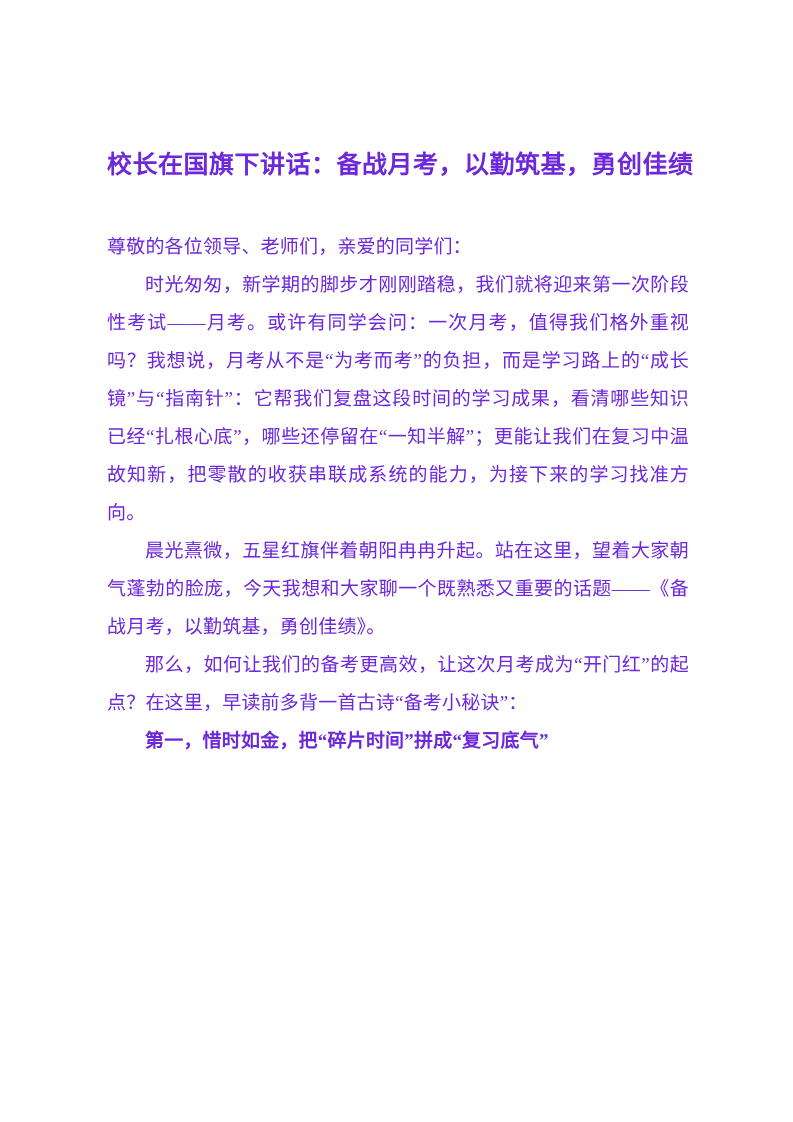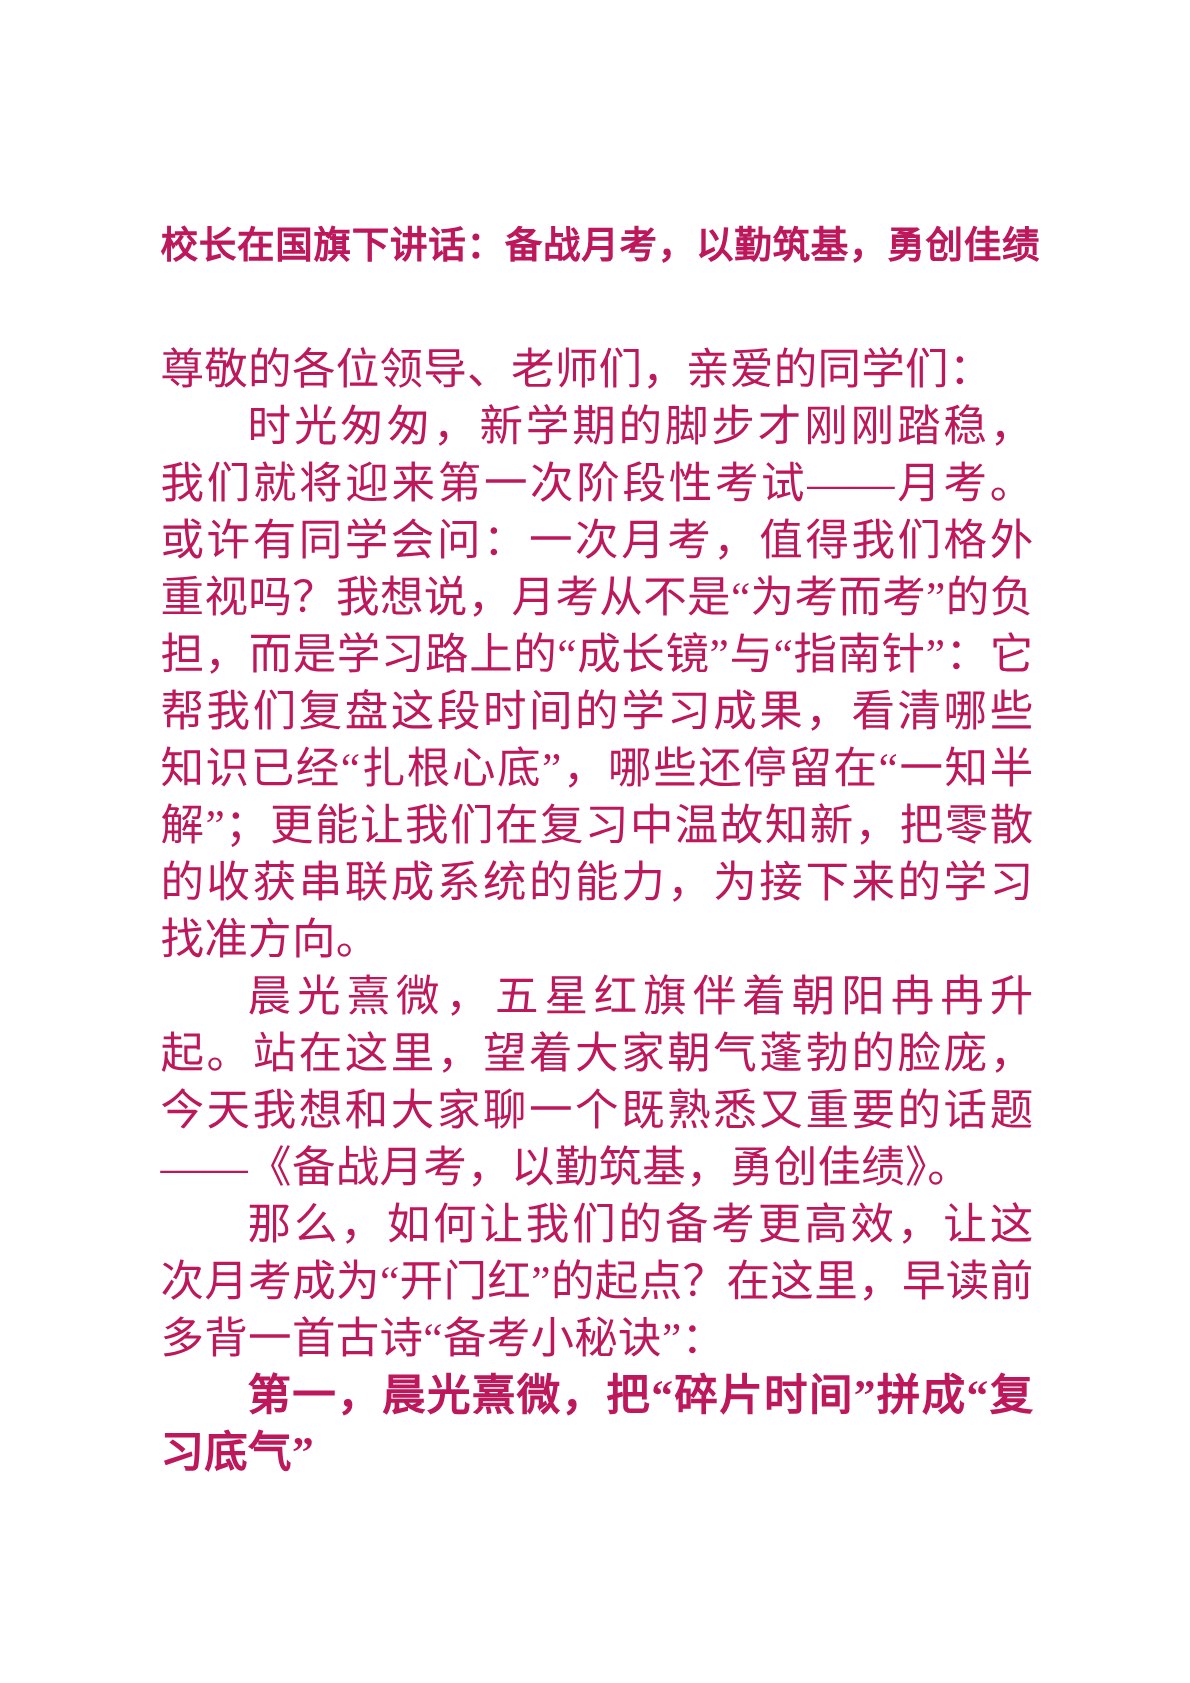--- a/index.html
+++ b/index.html
@@ -10,34 +10,34 @@
   }
   .page {
     position: relative;
     width: 793px;
     height: 1122px;
     margin: 0 auto;
     background: #ffffff;
     box-sizing: border-box;
     padding: 146px 104px 0 107px;
     font-family: "Liberation Serif", "DejaVu Serif", serif;
-    color: #be185d;
+    color: #6d28d9;
     overflow: hidden;
   }
   .doc-title {
     margin: 0 0 44px 0;
     font-size: 25px;
     line-height: 38px;
     font-weight: bold;
     text-align: center;
     letter-spacing: 0.5px;
     white-space: nowrap;
   }
   .doc-body {
-    font-size: 29px;
+    font-size: 19px;
     line-height: 38px;
     text-align: justify;
     text-justify: inter-ideograph;
     letter-spacing: 0.2px;
   }
   .doc-body p {
     margin: 0;
     padding: 0;
   }
   p.salutation {
@@ -55,15 +55,15 @@
 <body>
 
 <div class="page">
   <h1 class="doc-title">校长在国旗下讲话：备战月考，以勤筑基，勇创佳绩</h1>
 
   <div class="doc-body">
     <p class="salutation">尊敬的各位领导、老师们，亲爱的同学们：</p>
     <p class="body-para">时光匆匆，新学期的脚步才刚刚踏稳，我们就将迎来第一次阶段性考试——月考。或许有同学会问：一次月考，值得我们格外重视吗？我想说，月考从不是“为考而考”的负担，而是学习路上的“成长镜”与“指南针”：它帮我们复盘这段时间的学习成果，看清哪些知识已经“扎根心底”，哪些还停留在“一知半解”；更能让我们在复习中温故知新，把零散的收获串联成系统的能力，为接下来的学习找准方向。</p>
     <p class="body-para">晨光熹微，五星红旗伴着朝阳冉冉升起。站在这里，望着大家朝气蓬勃的脸庞，今天我想和大家聊一个既熟悉又重要的话题——《备战月考，以勤筑基，勇创佳绩》。</p>
     <p class="body-para">那么，如何让我们的备考更高效，让这次月考成为“开门红”的起点？在这里，早读前多背一首古诗“备考小秘诀”：</p>
-    <p class="heading-para">第一，晨光熹微，把“碎片时间”拼成“复习底气”</p>
+    <p class="heading-para">第一，惜时如金，把“碎片时间”拼成“复习底气”</p>
   </div>
 </div>
 
 </body></html>

